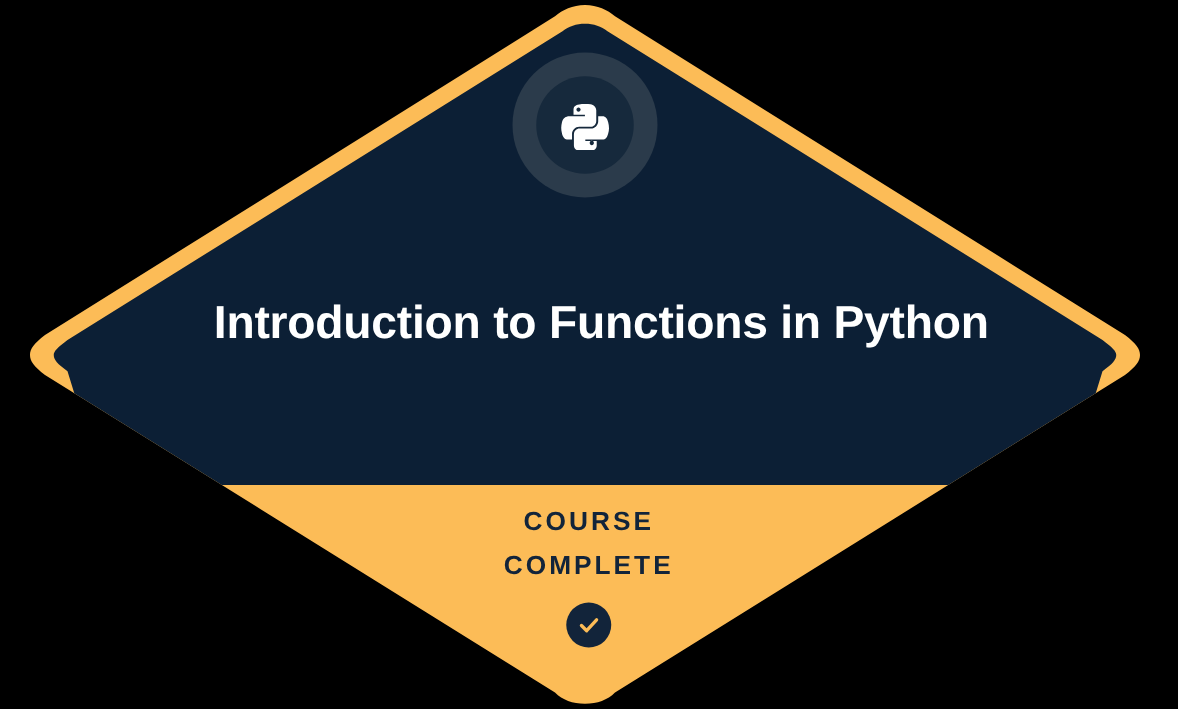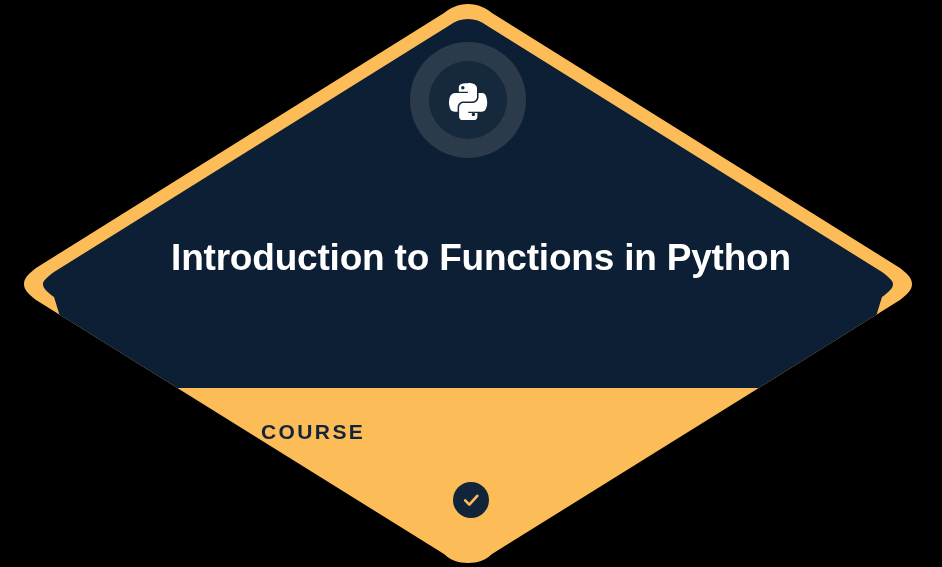--- a/index.html
+++ b/index.html
@@ -85,23 +85,24 @@
     font-weight: bold;
     line-height: 46px;
     letter-spacing: -0.2px;
     margin: 10px;
   }
 
   
   #status-block {
     position: absolute;
     left: 50%;
-    top: 414px;
+    top: 400px;
     transform: translateX(-50%);
     width: 420px;
+    text-align: center;
   }
   .status-line {
     color: #12243a;
     font-family: "Liberation Sans", sans-serif;
     font-size: 21px;
     font-weight: bold;
     letter-spacing: 2.4px;
     line-height: 35px;
     text-transform: uppercase;
   }
@@ -174,20 +175,21 @@
           <path d="M31.6 5c-2.5 0-4.9.2-7 .6-6.2 1.1-7.3 3.4-7.3 7.6v5.6h14.6v1.9H11.8c-4.3 0-8 2.6-9.2 7.5-1.3 5.6-1.4 9.1 0 15 1 4.4 3.5 7.5 7.8 7.5h5V43.5c0-4.9 4.2-9.2 9.2-9.2h14.5c4.1 0 7.3-3.4 7.3-7.5V13.2c0-4-3.4-7-7.3-7.7-2.5-.4-5-.6-7.5-.5zm-7.9 4.5c1.5 0 2.7 1.3 2.7 2.8s-1.2 2.7-2.7 2.7c-1.5 0-2.7-1.2-2.7-2.7s1.2-2.8 2.7-2.8z"></path>
           <path d="M48.9 20.7v6.5c0 5.1-4.3 9.4-9.2 9.4H25.1c-4 0-7.3 3.4-7.3 7.5v14.1c0 4 3.5 6.4 7.3 7.5 4.6 1.4 9 1.6 14.6 0 3.7-1.1 7.3-3.2 7.3-7.5v-5.6H32.4v-1.9h21.9c4.3 0 5.9-3 7.3-7.5 1.5-4.6 1.5-9 0-15-1-4.3-3-7.5-7.3-7.5h-5.4zM40.7 52.3c1.5 0 2.7 1.2 2.7 2.7s-1.2 2.8-2.7 2.8c-1.5 0-2.7-1.3-2.7-2.8s1.2-2.7 2.7-2.7z"></path>
         </g>
       </svg>
     </div>
 
     <div id="course-title">Introduction to Functions in Python</div>
 
     <div id="status-block">
       <div class="status-line">COURSE</div>
+      <div class="status-line">COMPLETE</div>
     </div>
 
     <div id="check-badge">
       <svg id="check-icon" viewBox="0 0 24 24">
         <path d="M5 12.5 L10 17.5 L19.5 7" fill="none" stroke="#fcbc57" stroke-width="3.2" stroke-linecap="round" stroke-linejoin="round"></path>
       </svg>
     </div>
 
   </div>
 </div>

